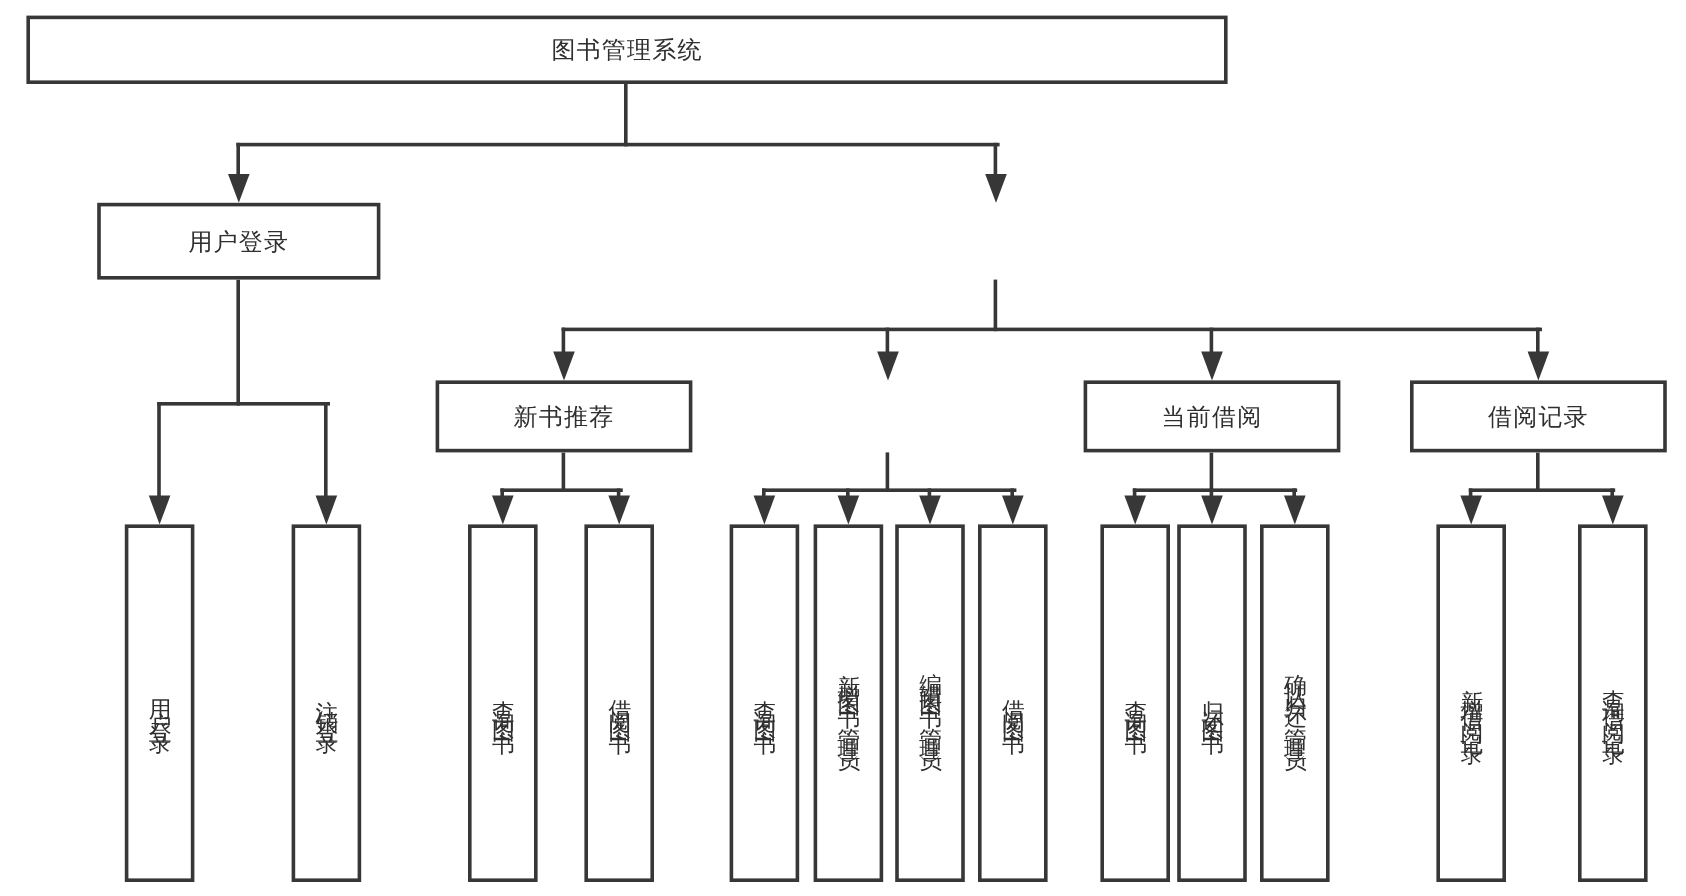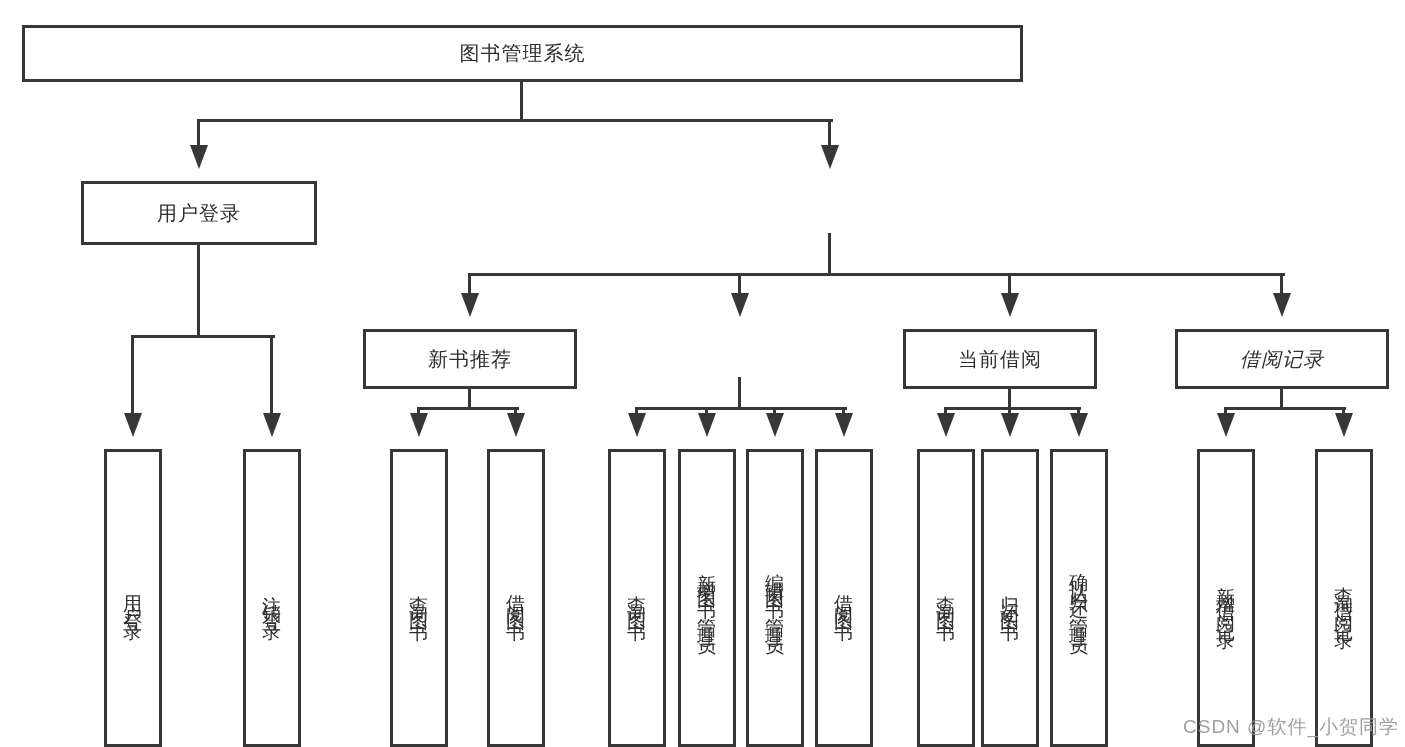--- a/index.html
+++ b/index.html
@@ -14,21 +14,20 @@
   .box{
     position:absolute;
     background:#ffffff;
     border:3px solid #373737;
     box-sizing:border-box;
     display:flex;align-items:center;justify-content:center;
     font-size:20px;
     letter-spacing:1px;
     color:#2f2f2f;
     z-index:2;
-    margin-top:12px;
   }
   .vbox{
     font-size:19px;
   }
   .vbox .vtext{
     writing-mode:vertical-rl;
     letter-spacing:9px;
     line-height:1;
   }
   .hline,.vline{position:absolute;background:#373737;z-index:1;}
@@ -85,24 +84,24 @@
   <div class="vline" style="left:738px;top:273px;height:22px;"></div>
   <div class="arrow" style="left:731px;top:293px;"></div>
   <div class="vline" style="left:1008px;top:273px;height:22px;"></div>
   <div class="arrow" style="left:1001px;top:293px;"></div>
   <div class="vline" style="left:1280px;top:273px;height:22px;"></div>
   <div class="arrow" style="left:1273px;top:293px;"></div>
 
   <div class="box" style="left:363px;top:317px;width:214px;height:60px;">
     <span>新书推荐</span>
   </div>
-  <div class="box" style="left:903px;top:317px;width:194px;height:60px;">
+  <div class="box" style="left:903px;top:317px;width:214px;height:60px;">
     <span>当前借阅</span>
   </div>
-  <div class="box" style="left:1175px;top:317px;width:214px;height:60px;font-style:italic;">
+  <div class="box" style="left:1175px;top:317px;width:214px;height:60px;">
     <span>借阅记录</span>
   </div>
 
   <div class="vline" style="left:468px;top:377px;height:33px;"></div>
   <div class="hline" style="left:417px;top:407px;width:102px;"></div>
   <div class="vline" style="left:417px;top:407px;height:10px;"></div>
   <div class="arrow" style="left:410px;top:413px;"></div>
   <div class="vline" style="left:514px;top:407px;height:10px;"></div>
   <div class="arrow" style="left:507px;top:413px;"></div>
 
@@ -170,15 +169,14 @@
     <span class="vtext">确认归还（管理员）</span>
   </div>
 
   <div class="box vbox" style="left:1197px;top:437px;width:58px;height:298px;">
     <span class="vtext">新增借阅记录</span>
   </div>
   <div class="box vbox" style="left:1315px;top:437px;width:58px;height:298px;">
     <span class="vtext">查询借阅记录</span>
   </div>
 
-  <div class="watermark">CSDN @软件_小贺同学</div>
 
 </div>
 
 </body></html>

